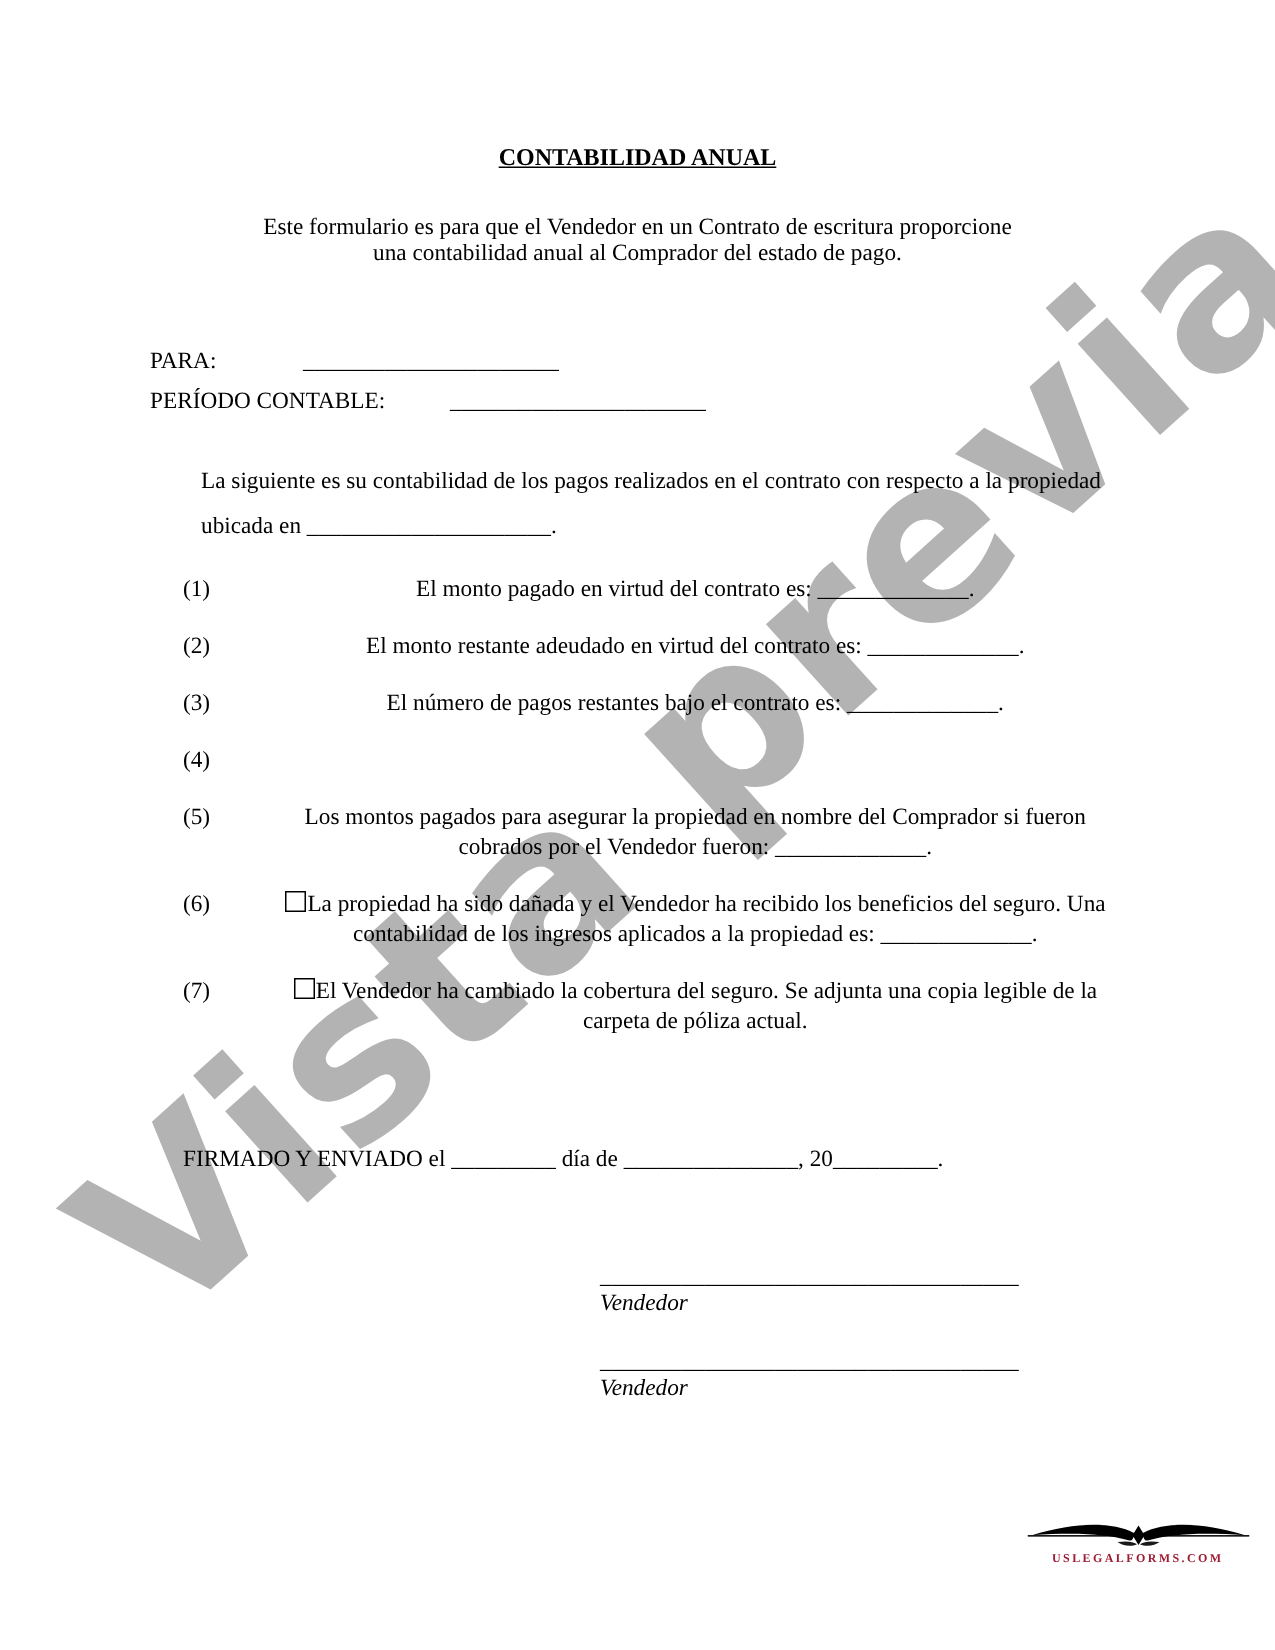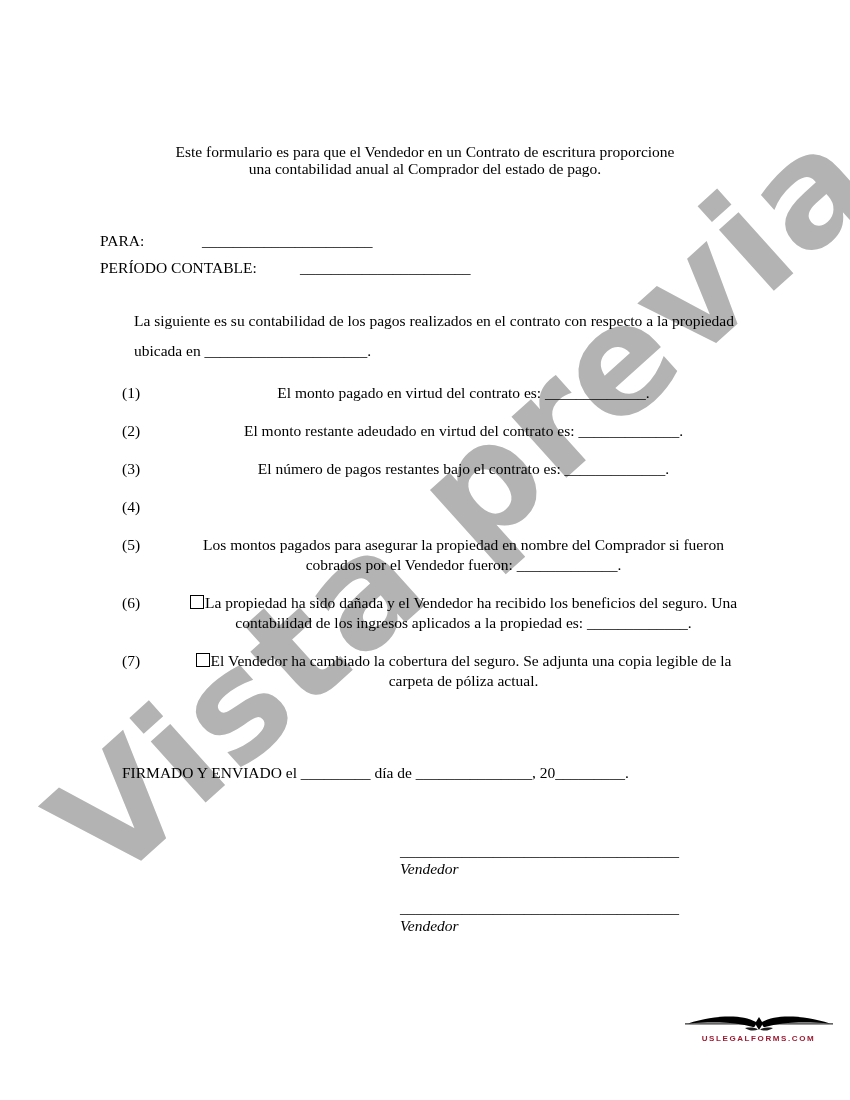--- a/index.html
+++ b/index.html
@@ -86,36 +86,39 @@
     font-size:31px;
     line-height:30px;
     letter-spacing:1px;
   }
   .logo .tm{
     font-size:9px; vertical-align:14px; letter-spacing:0;
     font-variant:normal;
   }
   .logo .eagle{display:block; margin:0 auto; margin-top:-1px;}
   .logo .site{
-    font-family:Liberation Sans, sans-serif;
+    font-family:Liberation Serif, serif;
     font-weight:bold;
     font-size:8px;
     letter-spacing:1.6px;
     margin-top:1px;
   }
 </style>
 </head>
 <body>
 
 <div class="page">
 
   <div class="watermark" style="color: rgb(179, 179, 179);">Vista previa</div>
 
   <div class="content">
 
+    <div class="doc-title">
+      <span>CONTABILIDAD ANUAL</span>
+    </div>
 
     <div class="intro">
       <div>Este formulario es para que el Vendedor en un Contrato de escritura proporcione</div>
       <div>una contabilidad anual al Comprador del estado de pago.</div>
     </div>
 
     <div class="to-block">
       <div class="to-row r1">
         <span class="lbl">PARA:</span>
         <span class="val">______________________</span>

